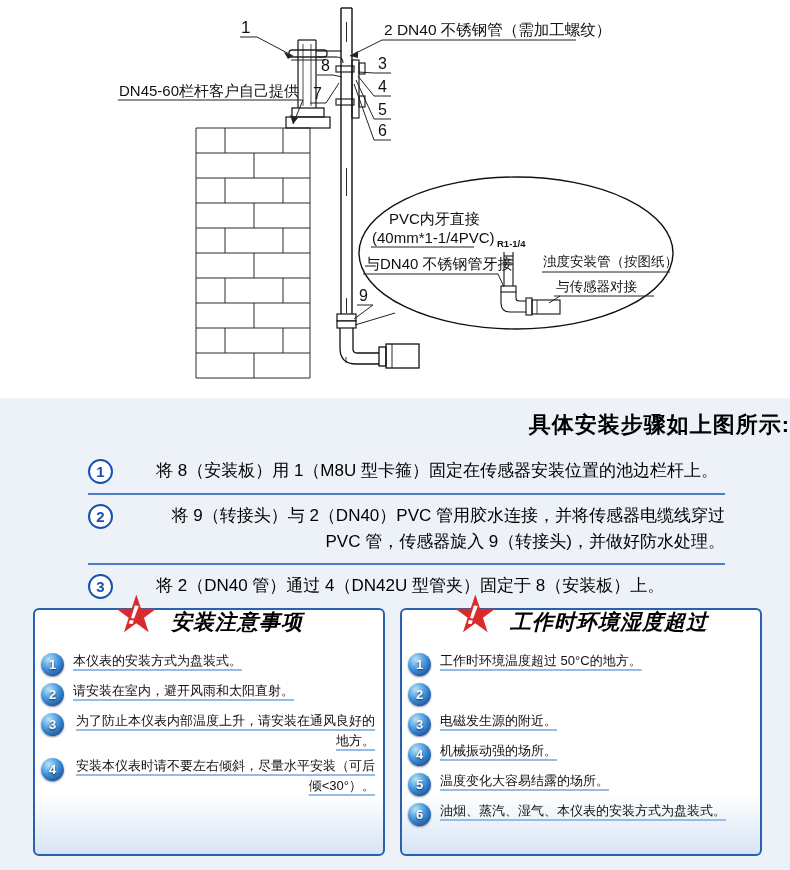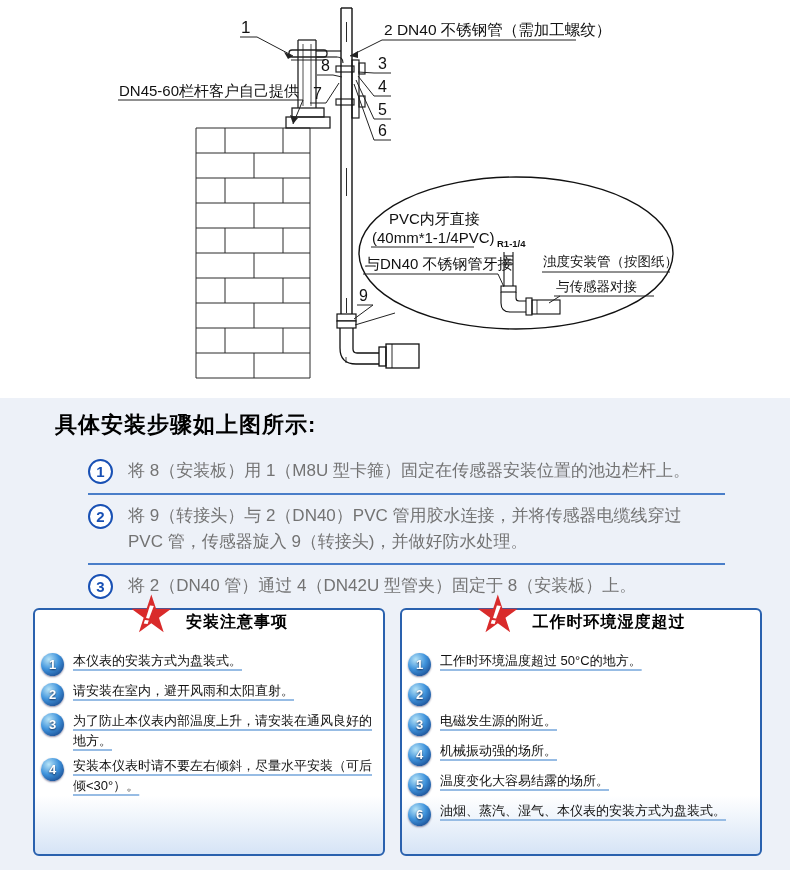--- a/index.html
+++ b/index.html
@@ -7,35 +7,36 @@
   body {
     position:relative; overflow:hidden; background:#ffffff;
     font-family:"Liberation Sans","DejaVu Sans",sans-serif; color:#1a1a1a;
   }
   .diagram-wrap { position:absolute; top:0; left:0; width:790px; height:398px; background:#fff; }
   svg text { fill:#111; font-family:"Liberation Sans","DejaVu Sans",sans-serif; }
 
   .content-section {
     position:absolute; top:398px; left:0; width:790px; height:472px;
     background:#edf1f8;
+    text-align:right;
   }
   .steps-heading {
     margin:12px 0 0 55px; font-size:22px; font-weight:bold; color:#000;
     letter-spacing:1px;
   }
   .steps-list { margin:10px 0 0 88px; width:637px; }
   .step-row { display:flex; align-items:flex-start; gap:15px; padding:8px 0 9px 0; }
   .step-row.with-sep { border-bottom:2px solid #4a7ec9; }
   .step-num {
     flex:0 0 auto; width:25px; height:25px; border:2.2px solid #1850b4; border-radius:50%;
     color:#1850b4; font-weight:bold; font-size:15px;
     display:inline-flex; align-items:center; justify-content:center; background:#fff;
     margin-top:1px;
   }
-  .step-text { font-size:17px; line-height:1.5; color:#737373; max-width:590px; }
+  .step-text { font-size:17px; line-height:1.5; color:#000000; max-width:590px;margin-left:28px; }
 
   .boxes { position:absolute; top:210px; left:33px; display:flex; gap:15px; }
   .note-box {
     position:relative; border:2px solid #2a61ae; border-radius:6px; height:248px;
     background:linear-gradient(180deg,#ffffff 0%,#ffffff 76%,#d6e4f6 100%);
     padding:0 8px 6px 6px;
   }
   .note-box.left { width:352px; }
   .note-box.right { width:362px; }
   .box-header {
@@ -45,21 +46,21 @@
   .star {
     position:relative; width:48px; height:48px; flex:0 0 auto;
   }
   .star-glyph {
     position:absolute; left:0; top:-10px; font-size:52px; line-height:1; color:#d92b2b;
   }
   .star-excl {
     position:absolute; left:16px; top:2px; color:#ffffff; font-weight:bold;
     font-size:27px; font-style:italic; transform:rotate(8deg);
   }
-  .box-title { font-size:16px; font-weight:bold; color:#000; letter-spacing:1px; }
+  .box-title { font-size:21px; font-weight:bold; color:#000; letter-spacing:1px;font-style:italic; }
   .box-items { margin-top:2px; }
   .box-item { display:flex; align-items:flex-start; gap:9px; margin:5px 0; }
   .badge {
     flex:0 0 auto; width:23px; height:23px; border-radius:50%; margin-top:2px;
     background:radial-gradient(circle at 34% 28%, #b8e4f7 0%, #3f93dc 45%, #0b2f73 100%);
     color:#fff; font-weight:bold; font-size:13px;
     display:inline-flex; align-items:center; justify-content:center;
     text-shadow:0 1px 2px rgba(0,0,30,.7);
     box-shadow:0 1px 2px rgba(0,0,60,.45);
   }

